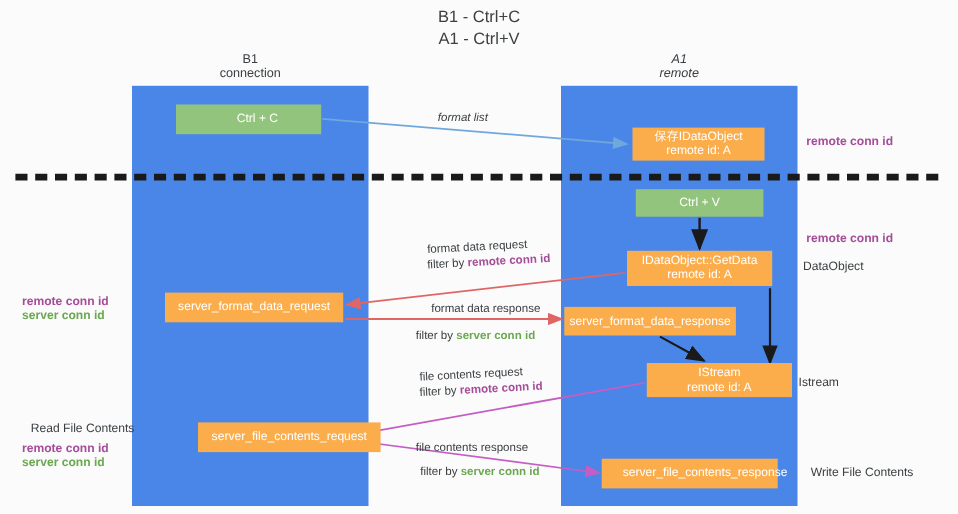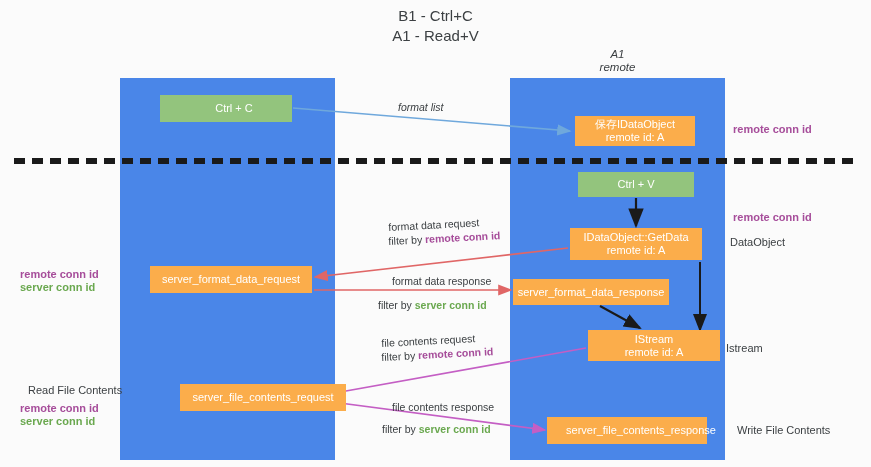--- a/index.html
+++ b/index.html
@@ -112,21 +112,21 @@
   .edge-lbl b.purple { color: #a64d9a; }
   .edge-lbl b.green  { color: #6aa84f; }
 
   #e-formatlist { top: 100px; left: 398px; transform: rotate(0deg); font-style: italic; }
   #e-fdreq      { top: 220px; left: 388px; transform: rotate(-3deg); transform-origin: left top; }
   #e-fdreq2     { top: 234px; left: 388px; transform: rotate(-3deg); transform-origin: left top; }
   #e-fdres      { top: 274px; left: 392px; }
   #e-fdres2     { top: 298px; left: 378px; }
   #e-fcreq      { top: 336px; left: 381px; transform: rotate(-3deg); transform-origin: left top; }
   #e-fcreq2     { top: 350px; left: 381px; transform: rotate(-3deg); transform-origin: left top; }
-  #e-fcres      { top: 400px; left: 392px; }
+  #e-fcres      { top: 400px; left: 378px; }
   #e-fcres2     { top: 422px; left: 382px; }
 </style>
 </head>
 <body>
 
 <div id="canvas">
 
   <div class="abs lane" id="lane-b1"></div>
   <div class="abs lane" id="lane-a1"></div>
 
@@ -161,22 +161,24 @@
     <line x1="586" y1="348" x2="318" y2="396" stroke="#c45ec4" stroke-width="1.6" marker-end="url(#ah-mag)"></line>
 
     <line x1="317" y1="400" x2="545" y2="430" stroke="#c45ec4" stroke-width="1.6" marker-end="url(#ah-mag)"></line>
   </svg>
 
   <svg class="svg-layer" viewBox="0 0 871 467">
     <line x1="14" y1="161" x2="858" y2="161" stroke="#1a1a1a" stroke-width="6" stroke-dasharray="11 7" stroke-linecap="butt"></line>
   </svg>
 
   <div class="abs" id="title">B1 - Ctrl+C
-A1 - Read+V</div>
-
+A1 - Ctrl+V</div>
+
+  <div class="abs col-head" id="head-b1">B1
+connection</div>
   <div class="abs col-head" id="head-a1">A1
 remote</div>
 
   <div class="abs node green" id="n-ctrlc">Ctrl + C</div>
   <div class="abs node orange" id="n-save">保存IDataObject
 remote id: A</div>
   <div class="abs node green" id="n-ctrlv">Ctrl + V</div>
   <div class="abs node orange" id="n-getdata">IDataObject::GetData
 remote id: A</div>
   <div class="abs node orange" id="n-sfdreq">server_format_data_request</div>

